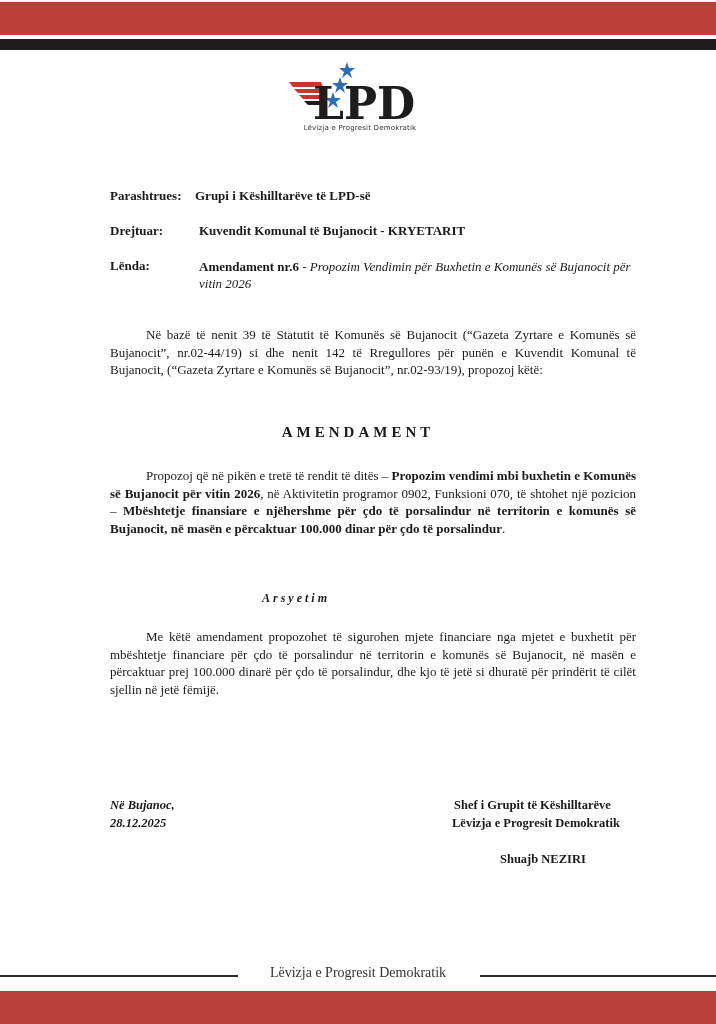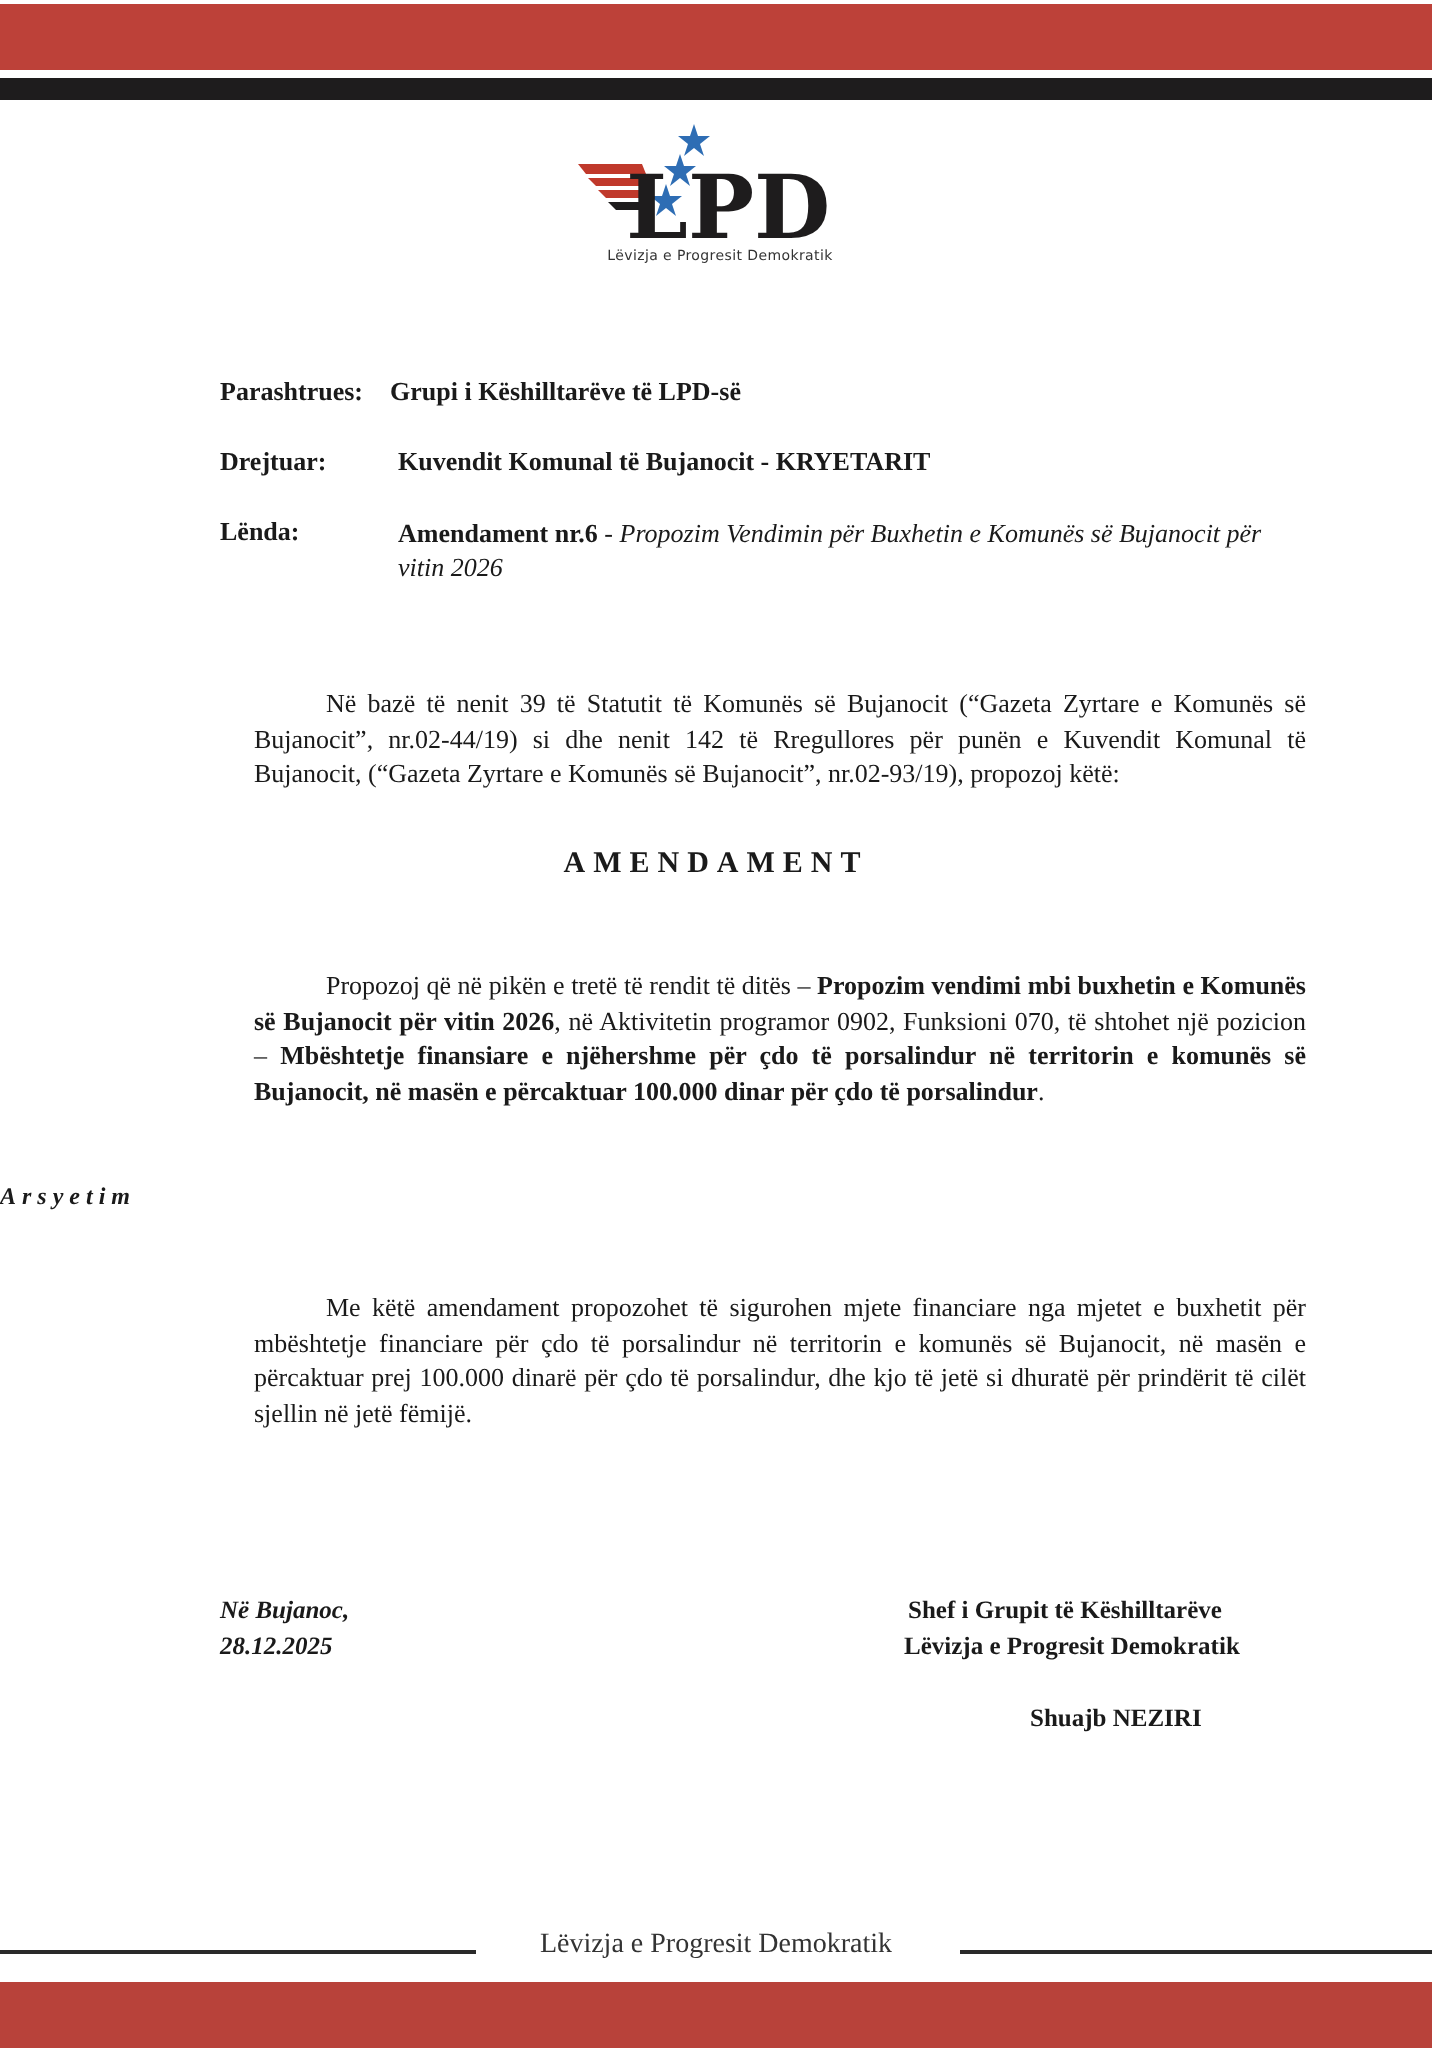--- a/index.html
+++ b/index.html
@@ -5,24 +5,24 @@
   html,body{margin:0;padding:0;background:#fff;}
   body{width:716px;height:1024px;position:relative;overflow:hidden;font-family:"Liberation Serif","DejaVu Serif",serif;color:#1a1a1a;}
   .top-red{position:absolute;left:0;top:2px;width:716px;height:33px;background:#bd4139;}
   .top-black{position:absolute;left:0;top:39px;width:716px;height:11px;background:#1e1c1d;}
   .logo{position:absolute;left:285px;top:60px;width:150px;height:75px;}
   .logo-sub{position:absolute;left:0;top:64px;width:150px;text-align:center;font-family:"DejaVu Sans",sans-serif;font-size:7px;color:#333;letter-spacing:0.2px;}
   .hdr{position:absolute;left:110px;font-size:13px;font-weight:bold;}
   .hdr .lbl{position:absolute;left:0;top:0;white-space:nowrap;}
   .hdr .val{position:absolute;top:0;white-space:nowrap;}
   .it{font-style:italic;font-weight:normal;}
-  p.body{position:absolute;left:110px;width:526px;margin:17px;font-size:13px;line-height:17.5px;text-align:justify;text-indent:36px;}
+  p.body{position:absolute;left:110px;width:526px;margin:0;font-size:13px;line-height:17.5px;text-align:justify;text-indent:36px;}
   .b{font-weight:bold;}
   .title{position:absolute;left:0;width:716px;text-align:center;font-size:15px;font-weight:bold;letter-spacing:4px;}
-  .subtitle{position:absolute;left:0;width:592px;text-align:left;font-size:12px;font-weight:bold;font-style:italic;letter-spacing:3px;}
+  .subtitle{position:absolute;left:0;width:592px;text-align:center;font-size:12px;font-weight:bold;font-style:italic;letter-spacing:3px;}
   .sig{position:absolute;font-size:12.5px;font-weight:bold;line-height:18px;white-space:nowrap;}
   .foot-line{position:absolute;top:975px;height:2px;background:#2a2a2a;}
   .foot-text{position:absolute;left:0;top:965px;width:716px;text-align:center;font-size:14px;color:#333;}
   .foot-red{position:absolute;left:0;top:991px;width:716px;height:33px;background:#b8423a;}
 </style>
 </head>
 <body>
 
 <div class="top-red"></div>
 <div class="top-black"></div>
@@ -70,18 +70,18 @@
 <p class="body" style="top:628px;">Me këtë amendament propozohet të sigurohen mjete financiare nga mjetet e buxhetit për mbështetje financiare për çdo të porsalindur në territorin e komunës së Bujanocit, në masën e përcaktuar prej 100.000 dinarë për çdo të porsalindur, dhe kjo të jetë si dhuratë për prindërit të cilët sjellin në jetë fëmijë.</p>
 
 <div class="sig" style="left:110px;top:796px;font-style:italic;">
   <div>Në Bujanoc,</div>
   <div>28.12.2025</div>
 </div>
 <div class="sig" style="left:452px;top:796px;">
   <div style="padding-left:2px;">Shef i Grupit të Këshilltarëve</div>
   <div>Lëvizja e Progresit Demokratik</div>
 </div>
-<div class="sig" style="left:515px;top:850px;font-family:Liberation Serif, serif;">Shuajb NEZIRI</div>
+<div class="sig" style="left:500px;top:850px;font-family:Liberation Serif, serif;">Shuajb NEZIRI</div>
 
 <div class="foot-line" style="left:0;width:238px;"></div>
 <div class="foot-text">Lëvizja e Progresit Demokratik</div>
 <div class="foot-line" style="left:480px;width:236px;"></div>
 <div class="foot-red"></div>
 
 </body></html>

